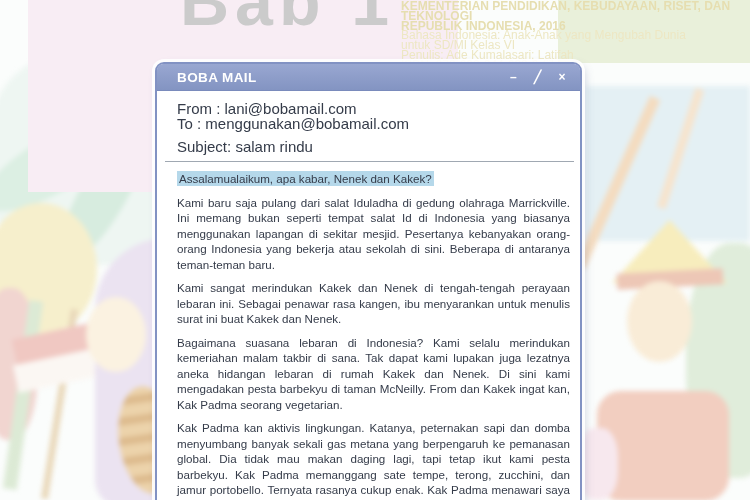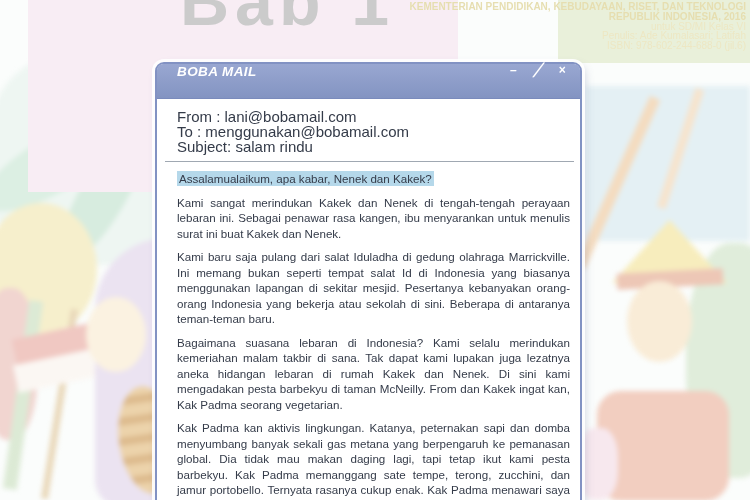--- a/index.html
+++ b/index.html
@@ -33,43 +33,43 @@
   .hat{left:612px;top:220px;width:115px;height:74px;background:#f7edbd;clip-path:polygon(50% 0,100% 85%,0 85%);}
   .hat-band{left:617px;top:271px;width:106px;height:16px;background:#edc7b6;transform:rotate(-3deg);}
   .face-boy{left:627px;top:281px;width:65px;height:81px;background:#f9ecd7;border-radius:50%;}
   .shirt{left:597px;top:391px;width:132px;height:110px;background:#f2cec0;border-radius:24px;}
   .kid2{left:578px;top:428px;width:40px;height:72px;background:#f7e8ee;border-radius:40%;}
   
   .pink-panel{left:28px;top:0;width:430px;height:192px;background:#f8edf4;}
   .green-panel{left:558px;top:0;width:192px;height:63px;background:#e9f0da;}
   .bab-heading{left:180px;top:-38px;font-size:68px;font-weight:bold;letter-spacing:6px;color:#cbcbcb;}
   .chapter-title{left:252px;top:66px;font-size:36px;line-height:49px;font-weight:600;color:#c5cad3;}
-  .attribution{right:4px;top:2px;width:345px;text-align:right;font-size:10px;line-height:9.8px;color:#ede7c3;}
+  .attribution{right:4px;top:2px;width:345px;text-align:left;font-size:12px;line-height:9.8px;color:#ede7c3;}
   .attribution .bold{font-weight:bold;color:#e6deb0;}
   
   .window{
     position:absolute;left:155px;top:62px;width:427px;height:460px;
     background:#ffffff;border:2px solid #8292c3;border-radius:9px 9px 0 0;
     box-shadow:0 0 0 3px rgba(255,255,255,0.9), 3px 4px 10px rgba(90,100,150,0.28);
     box-sizing:border-box;
   }
   .titlebar{
     height:26px;background:linear-gradient(#99a7d1,#8394c2);
-    border-radius:6px 6px 0 0;display:flex;
+    border-radius:6px 6px 0 0;display:flex;align-items:center;
     color:#ffffff;font-weight:bold;font-size:13.5px;letter-spacing:0.4px;
-    padding:0 14px 8px 20px;border-bottom:1px solid #7a8bbc;cursor:default;font-style:italic;
+    padding:0 14px 0 20px;border-bottom:1px solid #7a8bbc;cursor:default;
   }
   .win-controls{margin-left:auto;display:flex;gap:17px;font-size:12px;font-weight:bold;}
   .win-controls span{cursor:pointer;line-height:1;}
   .content{
     padding:7px 10px 0 20px;color:#343b49;
     font-size:11.6px;line-height:15.5px;
   }
   .hdr{font-size:15px;line-height:15px;margin-top:3px;}
-  .subject-line{}
+  .subject-line{margin-top:8px;}
   hr.divider{border:0;border-top:1px solid #a0a8b2;margin:7px -4px 9px -12px;}
   .content p{margin:8px 0 8px;text-align:justify;}
   .greeting-line{text-align:left !important;}
   mark.sel{background:#b5d8ea;color:inherit;padding:1px 2px;}
 </style>
 </head>
 <body>
 
 <div class="abs bg-blur">
   <div class="shape sky-left"></div>
@@ -99,20 +99,21 @@
 <div class="abs pink-panel"></div>
 <div class="abs green-panel"></div>
 <div class="abs bab-heading">Bab 1</div>
 <div class="abs chapter-title">
   <div>Bang</div>
   <div>Anal</div>
 </div>
 <div class="abs attribution">
   <div class="bold">KEMENTERIAN PENDIDIKAN, KEBUDAYAAN, RISET, DAN TEKNOLOGI</div>
   <div class="bold">REPUBLIK INDONESIA, 2016</div>
+  <div>Bahasa Indonesia: Anak-Anak yang Mengubah Dunia</div>
   <div>untuk SD/MI Kelas VI</div>
   <div>Penulis: Ade Kumalasari; Latifah</div>
   <div>ISBN: 978-602-244-688-0 (jil.6)</div>
 </div>
 
 <div class="window">
   <div class="titlebar">
     <span>BOBA MAIL</span>
     <span class="win-controls">
       <span>–</span>
@@ -130,19 +131,19 @@
         <span>To :</span>
         <span>menggunakan@bobamail.com</span>
       </div>
       <div class="subject-line">
         <span>Subject:</span>
         <span>salam rindu</span>
       </div>
     </div>
     <hr class="divider">
     <p class="greeting-line"><mark class="sel">Assalamualaikum, apa kabar, Nenek dan Kakek?</mark></p>
+    <p>Kami baru saja pulang dari salat Iduladha di gedung olahraga Marrickville. Ini memang bukan seperti tempat salat Id di Indonesia yang biasanya menggunakan lapangan di sekitar mesjid. Pesertanya kebanyakan orang-orang Indonesia yang bekerja atau sekolah di sini. Beberapa di antaranya teman-teman baru.</p>
     <p>Kami sangat merindukan Kakek dan Nenek di tengah-tengah perayaan lebaran ini. Sebagai penawar rasa kangen, ibu menyarankan untuk menulis surat ini buat Kakek dan Nenek.</p>
-    <p>Kami baru saja pulang dari salat Iduladha di gedung olahraga Marrickville. Ini memang bukan seperti tempat salat Id di Indonesia yang biasanya menggunakan lapangan di sekitar mesjid. Pesertanya kebanyakan orang-orang Indonesia yang bekerja atau sekolah di sini. Beberapa di antaranya teman-teman baru.</p>
     <p>Bagaimana suasana lebaran di Indonesia? Kami selalu merindukan kemeriahan malam takbir di sana. Tak dapat kami lupakan juga lezatnya aneka hidangan lebaran di rumah Kakek dan Nenek. Di sini kami mengadakan pesta barbekyu di taman McNeilly. From dan Kakek ingat kan, Kak Padma seorang vegetarian.</p>
     <p>Kak Padma kan aktivis lingkungan. Katanya, peternakan sapi dan domba menyumbang banyak sekali gas metana yang berpengaruh ke pemanasan global. Dia tidak mau makan daging lagi, tapi tetap ikut kami pesta barbekyu. Kak Padma memanggang sate tempe, terong, zucchini, dan jamur portobello. Ternyata rasanya cukup enak. Kak Padma menawari saya untuk mencoba menjadi vegetarian selama dua hari dalam seminggu.</p>
 
   </div>
 </div>
 
 </body></html>

